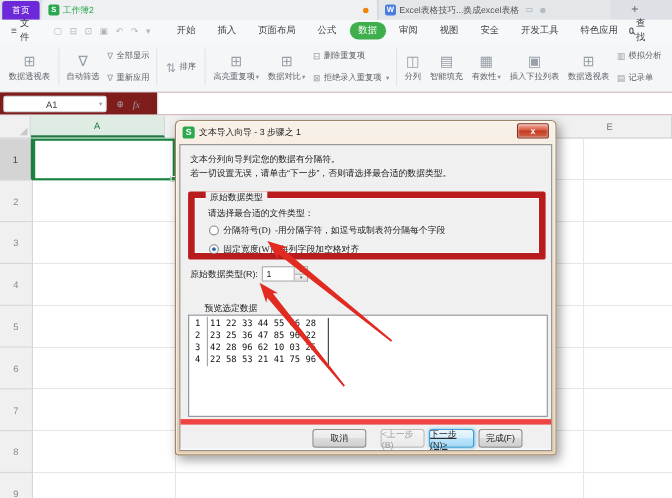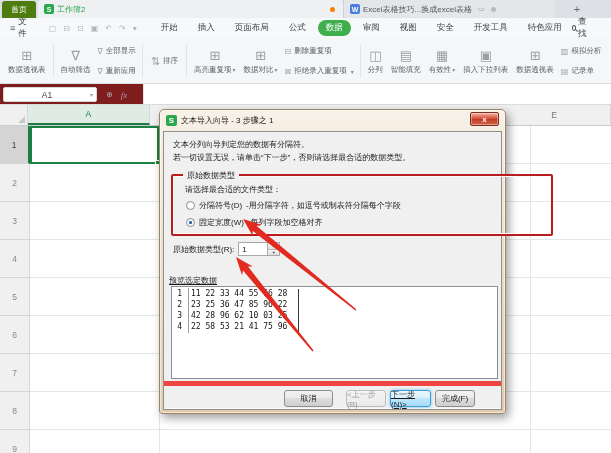--- a/index.html
+++ b/index.html
@@ -3,21 +3,21 @@
 <meta charset="utf-8">
 <style>
   * { margin:0; padding:0; box-sizing:border-box; }
   html,body { width:611px; height:453px; overflow:hidden; }
   body { font-family:"Liberation Sans","DejaVu Sans",sans-serif; font-size:8px; color:#333;
          position:relative; background:#fff; }
 
   
   .tabbar { position:absolute; left:0; top:0; width:611px; height:18px; background:#dde0e4;
             display:flex; align-items:stretch; }
-  .home-tab { width:34px; margin:1px 2px 0 2px; background:#4d7c0f; color:#fff; border-radius:3px 3px 0 0;
+  .home-tab { width:34px; margin:1px 2px 0 2px; background:#6d28d9; color:#fff; border-radius:3px 3px 0 0;
               display:flex; align-items:center; justify-content:center; font-size:8px; }
   .doc-tab { display:flex; align-items:center; padding:0 6px; position:relative; }
   .doc-tab.active { width:305px; background:#eef0f2; border-radius:3px 3px 0 0; }
   .doc-tab.inactive { width:212px; background:#e4e7ea; border-left:1px solid #cdd1d5; }
   .tab-appicon { width:10px; height:10px; border-radius:2px; color:#fff; font-size:7px; font-weight:bold;
                  display:flex; align-items:center; justify-content:center; margin-right:3px; flex:none; }
   .tab-appicon.s { background:#2aa84e; }
   .tab-appicon.w { background:#4a7de0; }
   .doc-tab .label { white-space:nowrap; overflow:hidden; }
   .doc-tab.active .label { color:#2aa84e; }
@@ -106,38 +106,38 @@
   .dlg-appicon { width:11px; height:11px; background:#2aa84e; border-radius:2px; color:#fff;
                  font-weight:bold; font-size:8px; display:flex; align-items:center; justify-content:center; }
   .dlg-close { position:absolute; right:6px; top:2px; width:29px; height:14px; border-radius:2px;
                background:linear-gradient(180deg,#f3b1a2 0%,#d8553c 45%,#c23a22 50%,#d2664b 100%);
                border:1px solid #7e3022; color:#fff; font-size:8px; font-weight:bold;
                display:flex; align-items:center; justify-content:center; box-shadow:inset 0 0 0 1px rgba(255,255,255,.35); }
   .dlg-body { position:absolute; left:3px; right:3px; top:21px; bottom:3px; background:#f0f0f0;
               border:1px solid #8f8f8f; color:#1a1a1a; }
   .intro1 { position:absolute; left:9px; top:7px; }
   .intro2 { position:absolute; left:9px; top:20px; }
-  .groupbox { position:absolute; left:7px; top:42px; width:382px; height:62px;
-              border:2px solid #b91c1c; border-radius:2px; box-shadow:inset 0 0 0 1px #fafafa; }
+  .groupbox { position:absolute; left:7px; top:42px; width:325px; height:62px;
+              border:6px solid #b91c1c; border-radius:2px; box-shadow:inset 0 0 0 1px #fafafa;font-family:Liberation Serif, serif; }
   .gb-label { position:absolute; left:10px; top:-6px; background:#f0f0f0; padding:0 4px; }
   .choose { position:absolute; left:12px; top:8px; }
   .radio-row { position:absolute; left:13px; display:flex; align-items:center; gap:4px; }
   .radio { width:9px; height:9px; border:1px solid #8a8d90; border-radius:50%;
            background:radial-gradient(#ffffff 55%, #e9e9e9); position:relative; flex:none; }
   .radio.checked::after { content:""; position:absolute; left:2px; top:2px; width:3px; height:3px;
                           border-radius:50%; background:#2b66a3; box-shadow:0 0 1px #2b66a3; }
   .startrow { position:absolute; left:9px; top:110px; display:flex; align-items:center; }
   .spinval { width:30px; height:14px; background:#fff; border:1px solid #a9a9a9; margin-left:4px;
              padding-left:3px; display:flex; align-items:center; }
   .spinner { width:12px; height:14px; border:1px solid #a9a9a9; border-left:none;
              display:flex; flex-direction:column; }
   .spinner span { flex:1; font-size:4px; color:#555; display:flex; align-items:center; justify-content:center;
                   background:linear-gradient(#f6f6f6,#ddd); }
   .spinner span + span { border-top:1px solid #b7b7b7; }
-  .prevlabel { position:absolute; left:5px; top:143px;text-decoration:underline; }
+  .prevlabel { position:absolute; left:22px; top:143px; }
   .prevbox { position:absolute; left:7px; top:154px; width:327px; height:93px; background:#fff;
              border:1px solid #898f94; overflow:hidden; }
   .prow { display:flex; font-family:"DejaVu Sans Mono","Liberation Mono",monospace; font-size:8px;
           line-height:11px; color:#111; }
   .prow .num { width:13px; text-align:right; padding-right:3px; }
   .prow .txt { padding-left:6px; }
   .gutline { position:absolute; left:16px; top:1px; width:1px; height:45px; background:#9aa0a6; }
   .caretline { position:absolute; left:126px; top:2px; width:1px; height:43px; background:#3a3a3a; }
   .dlg-footer { position:absolute; left:0; right:0; top:249px; bottom:0; border-top:5px solid #ef4444;
                 box-shadow:0 -1px 0 #fbfbfb inset; }

